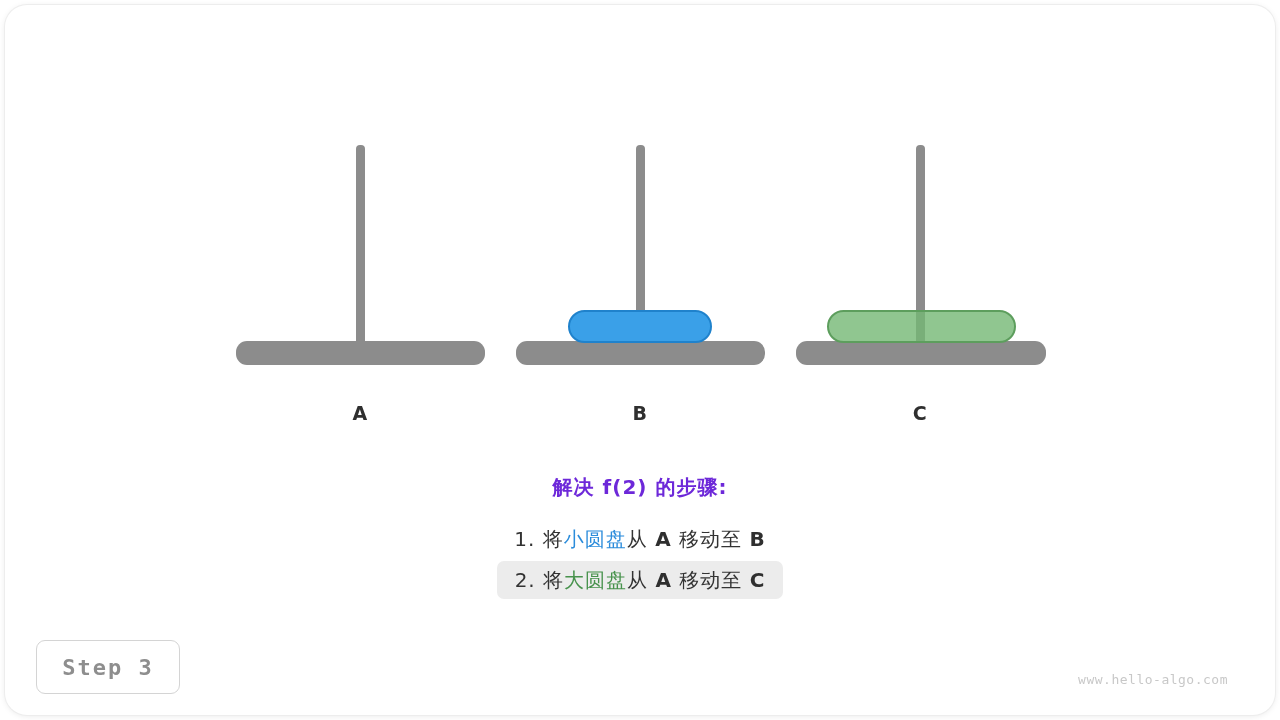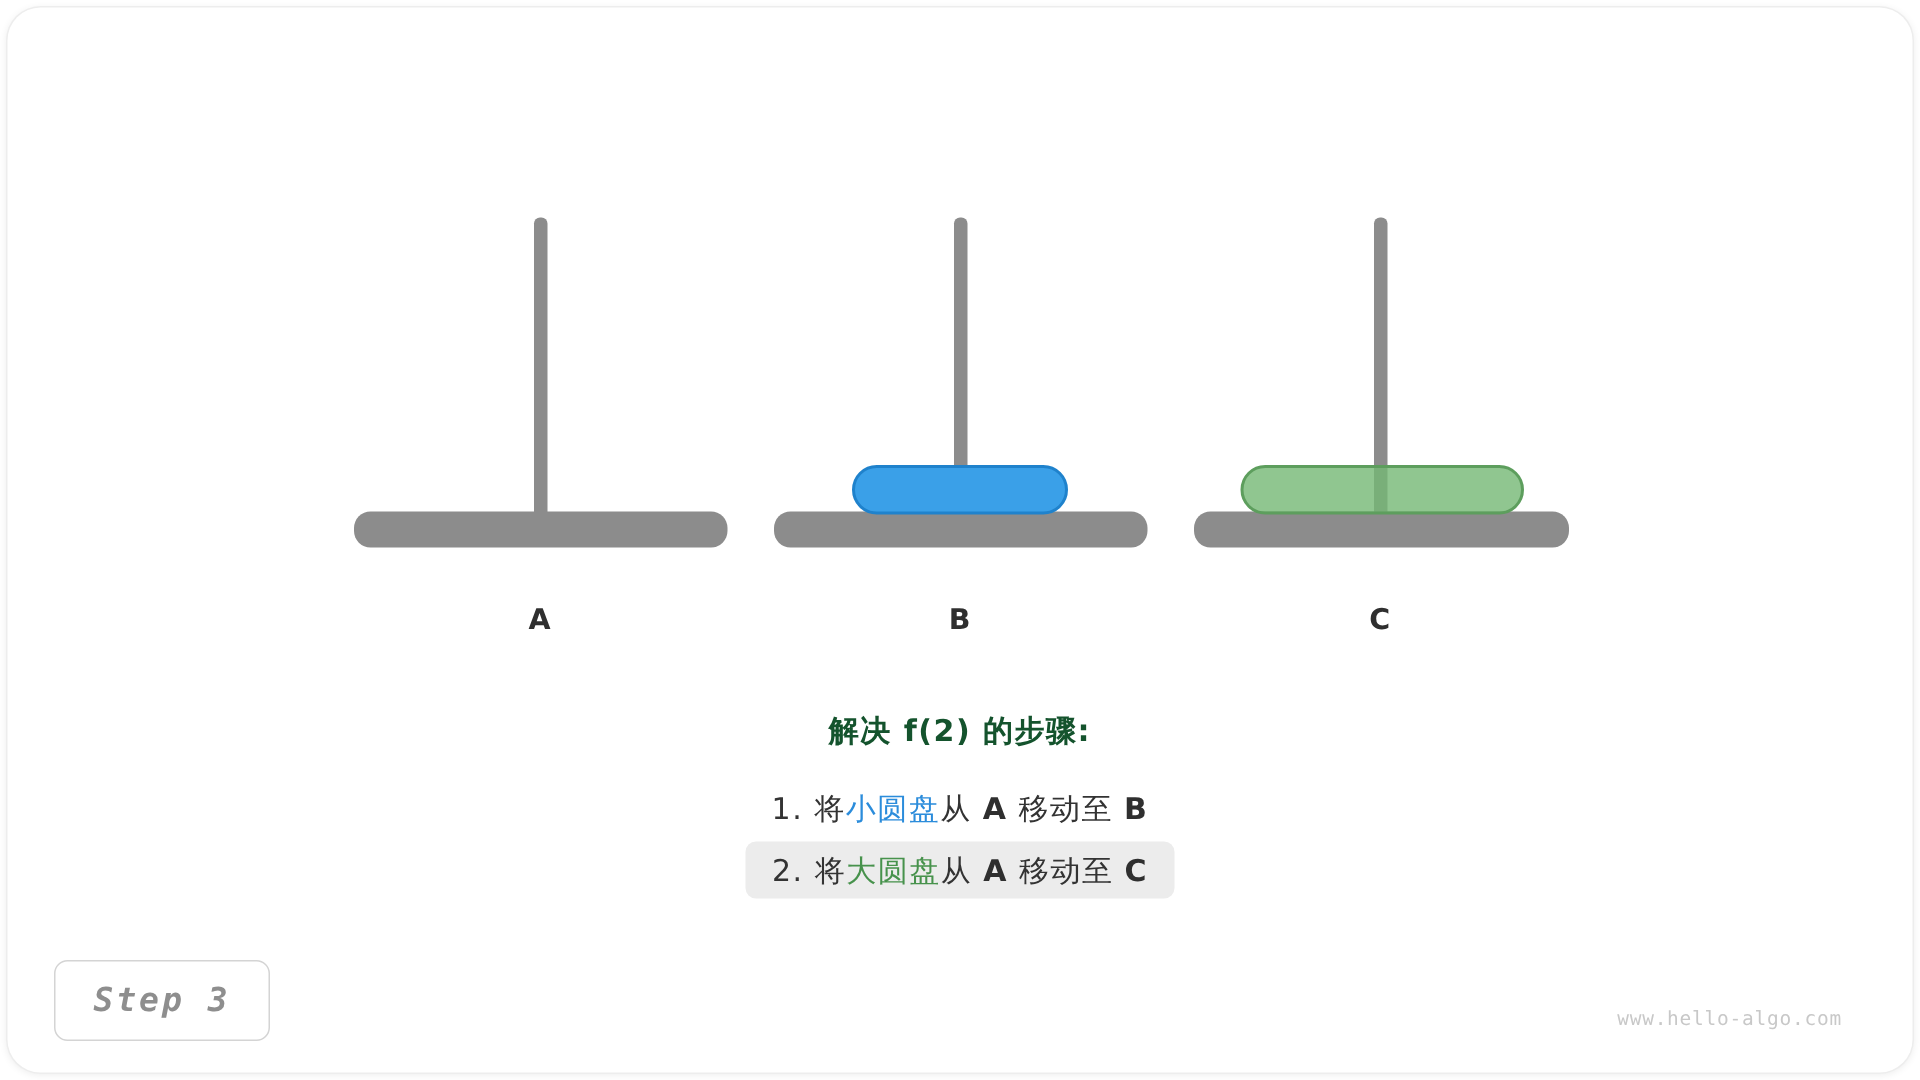--- a/index.html
+++ b/index.html
@@ -84,21 +84,21 @@
   #caption {
     position: absolute;
     left: 0;
     top: 472px;
     width: 1280px;
     text-align: center;
   }
   #caption-title {
     font-size: 20px;
     font-weight: bold;
-    color: #14532d;
+    color: #6d28d9;
     letter-spacing: 1px;
     line-height: 30px;
   }
   #step-list {
     margin-top: 18px;
     display: flex;
     flex-direction: column;
     align-items: center;
     gap: 3px;
     justify-content: space-between;
@@ -133,21 +133,20 @@
     border-radius: 9px;
     background: #ffffff;
     display: flex;
     align-items: center;
     justify-content: center;
     font-family: "DejaVu Sans Mono", "Liberation Mono", monospace;
     font-size: 22px;
     font-weight: bold;
     color: #8e8e8e;
     letter-spacing: 2px;
-    font-style: italic;
   }
 
   
   #watermark {
     position: absolute;
     right: 52px;
     top: 672px;
     font-family: "DejaVu Sans Mono", "Liberation Mono", monospace;
     font-size: 13px;
     color: #c8c8c8;

